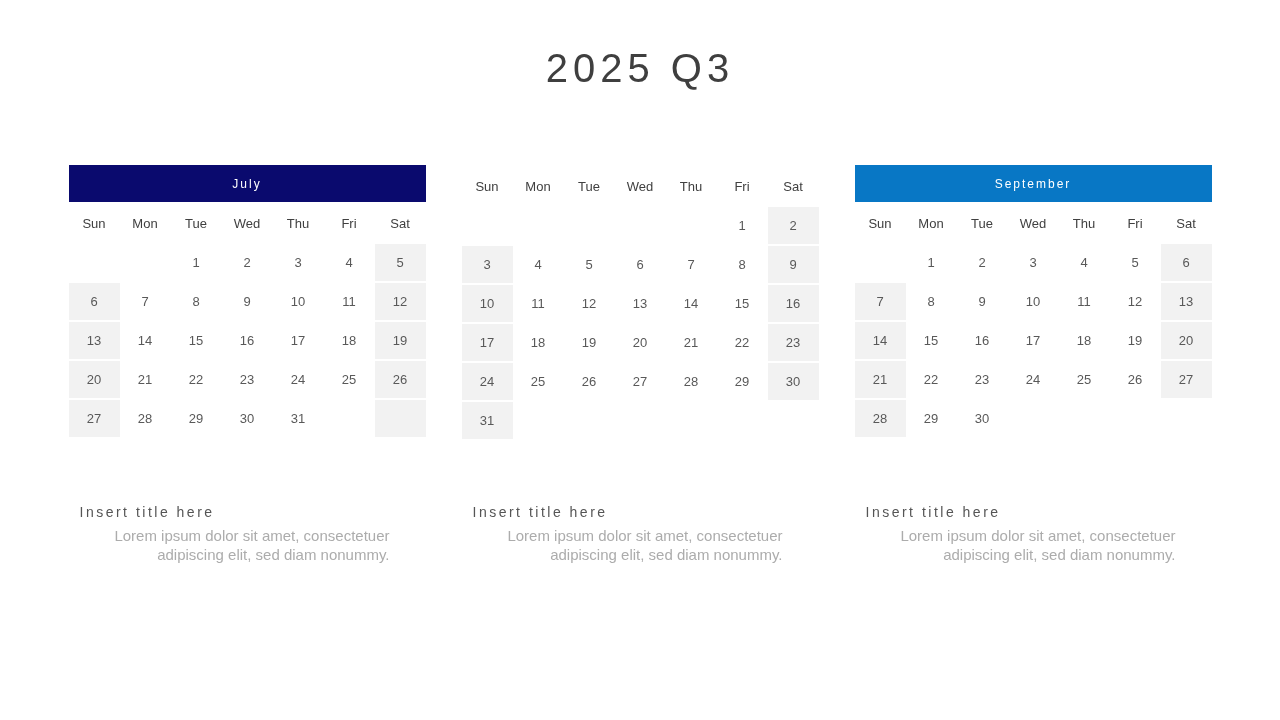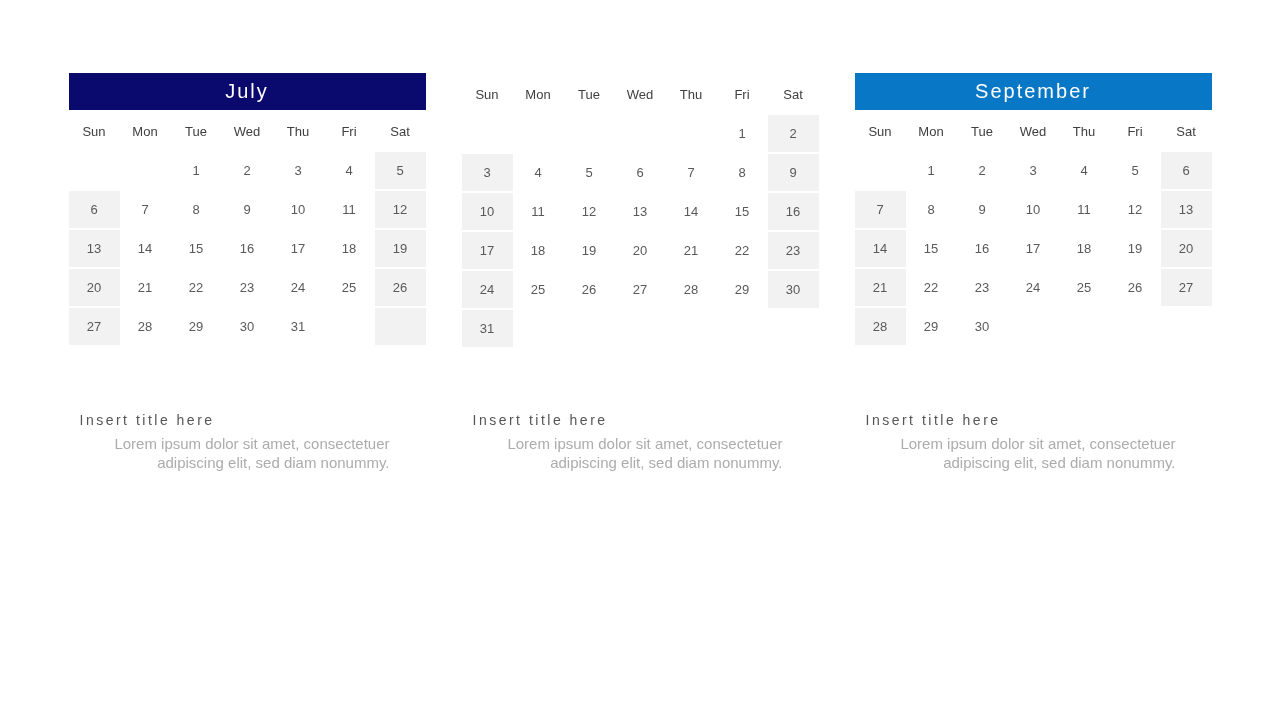--- a/index.html
+++ b/index.html
@@ -35,21 +35,21 @@
   .month { width: 357px; }
   .calendar { height: 311px; }
   .month-bar {
     height: 37px;
     display: flex;
     align-items: center;
     justify-content: center;
   }
   .month-label {
     color: #ffffff;
-    font-size: 20px;
+    font-size: 12px;
     letter-spacing: 2px;
   }
   .weekdays {
     height: 42px;
     display: grid;
     grid-template-columns: repeat(7, 1fr);
   }
   .weekday {
     display: flex;
     align-items: center;
@@ -86,20 +86,21 @@
     font-size: 15px;
     line-height: 19px;
     color: #acacac;
     text-align: right;
   }
 </style>
 </head>
 <body>
 
 <div class="slide">
+  <div class="slide-title">2025 Q3</div>
   <div class="months" id="months">
   <div class="month">
     <div class="calendar">
       <div class="month-bar" style="background: rgb(10, 10, 110);">
         <span class="month-label">July</span>
       </div>
       <div class="weekdays">
             <span class="weekday">Sun</span>
             <span class="weekday">Mon</span>
             <span class="weekday">Tue</span>

